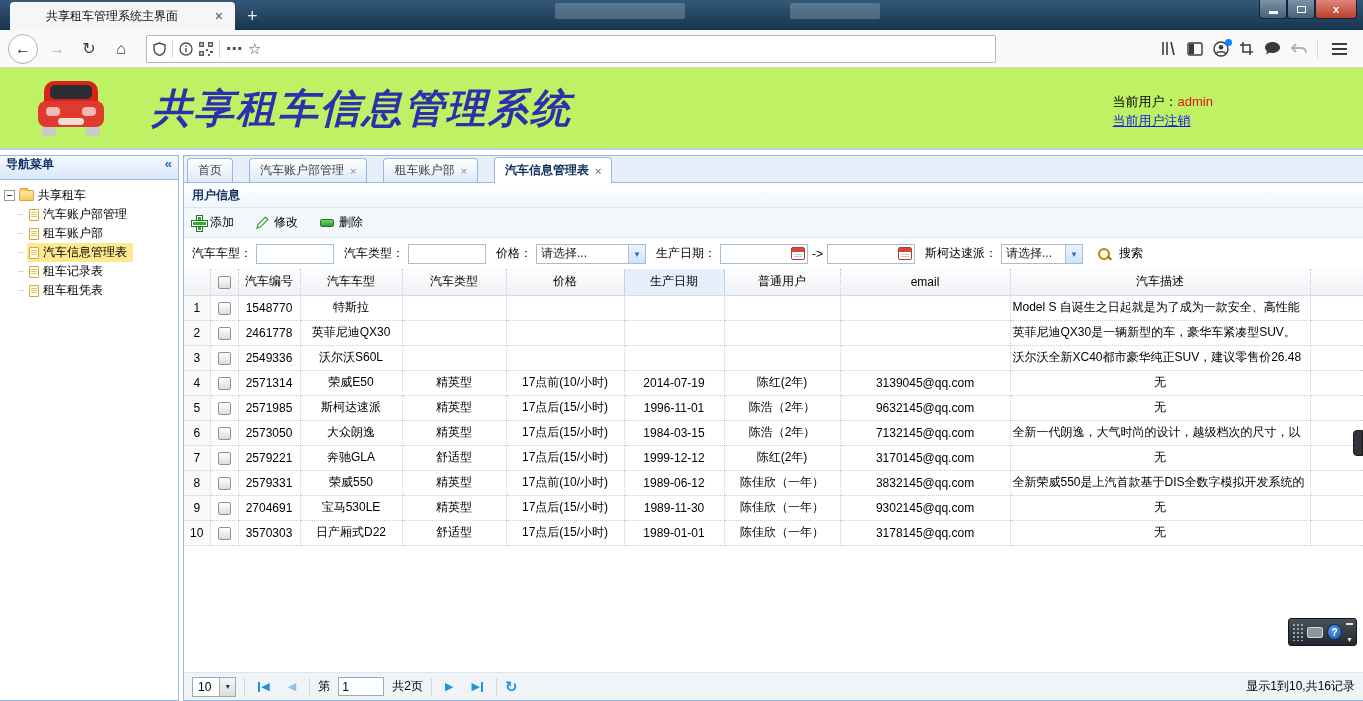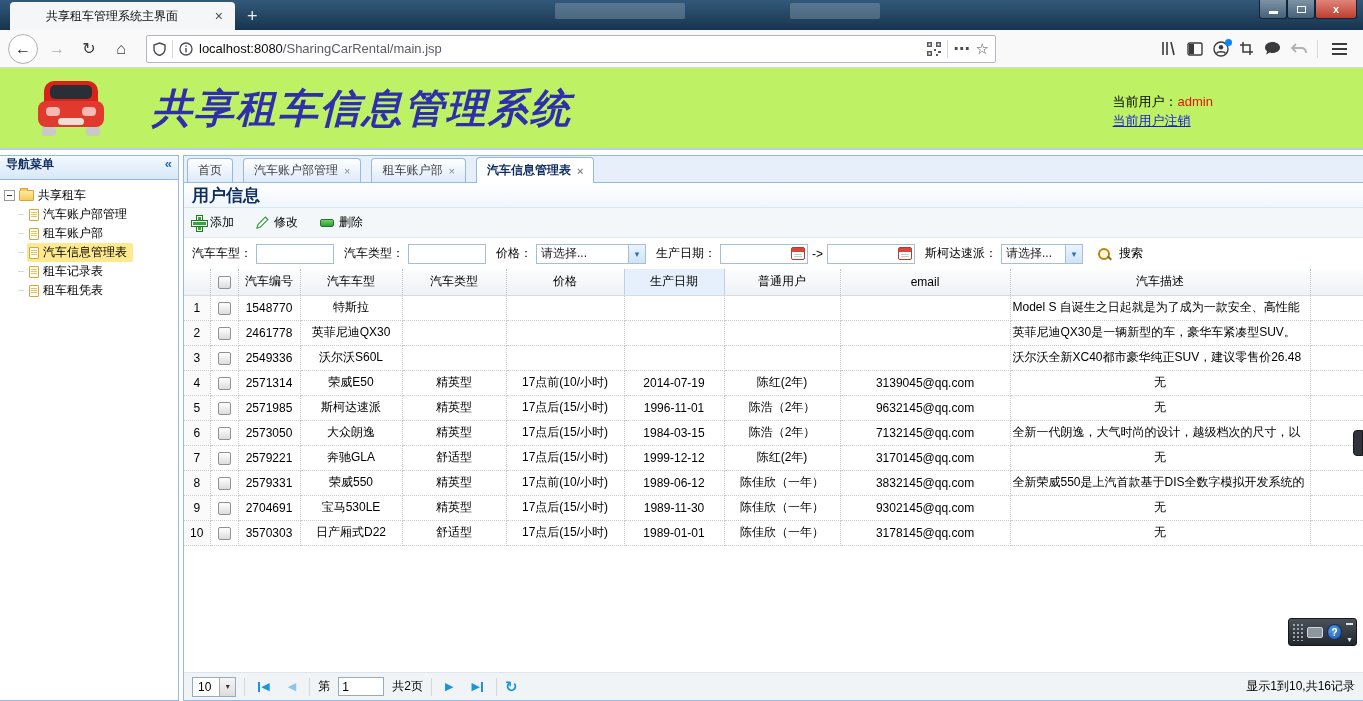--- a/index.html
+++ b/index.html
@@ -65,27 +65,27 @@
   .tree-label-wrap { display:flex; align-items:center; gap:4px; padding:1px 6px 1px 2px; border-radius:2px; }
   .exp-box { width:11px; height:11px; border:1px solid #9a9a9a; background:#fff; position:relative; flex:none; }
   .exp-box::after { content:""; position:absolute; left:2px; top:4px; width:5px; height:1px; background:#333; }
   .folder-ico { width:15px; height:11px; background:linear-gradient(180deg,#ffe9a2,#fbc95c); border:1px solid #d9a33c; border-radius:1px; position:relative; flex:none; }
   .folder-ico::before { content:""; position:absolute; top:-3px; left:0; width:6px; height:2px; background:#fbc95c; border:1px solid #d9a33c; border-bottom:none; border-radius:1px 1px 0 0; }
   .file-ico { width:10px; height:12px; background:#fffef2; border:1px solid #d9a33c; border-radius:1px; position:relative; flex:none; }
   .file-ico::before { content:""; position:absolute; left:1px; top:2px; width:6px; height:1px; background:#e4c269; box-shadow:0 2px 0 #e4c269,0 4px 0 #e4c269; }
   .dots { color:#bbb; letter-spacing:-1px; font-size:10px; flex:none; }
 
   .main { flex:1; display:flex; flex-direction:column; margin-left:4px; border:1px solid #95b8e7; border-right:none; overflow:hidden; }
-  .tabs-row { height:27px; background:#e7f0fa; border-bottom:1px solid #95b8e7; display:flex; align-items:flex-end; padding-left:3px; gap:10px; }
+  .tabs-row { height:27px; background:#e7f0fa; border-bottom:1px solid #95b8e7; display:flex; align-items:flex-end; padding-left:3px; gap:16px; }
   .tab { height:24px; border:1px solid #95b8e7; border-bottom:none; border-radius:4px 4px 0 0; background:linear-gradient(180deg,#ffffff,#dceafa); padding:0 10px; display:flex; align-items:center; gap:6px; font-size:12px; color:#404040; }
   .tab.active { background:#fff; height:26px; font-weight:bold; color:#0e2d5f; margin-bottom:-1px; }
   .tab .x { color:#8a8a8a; font-size:11px; }
 
   .panel { flex:1; display:flex; flex-direction:column; overflow:hidden; background:#fff; }
-  .panel-header { height:25px; background:linear-gradient(180deg,#ffffff,#f0f6fd); border-bottom:1px solid #d9e6f5; display:flex; align-items:center; padding:0 8px; font-size:17px; font-weight:bold; color:#0e2d5f; }
+  .panel-header { height:25px; background:linear-gradient(180deg,#ffffff,#f0f6fd); border-bottom:1px solid #d9e6f5; display:flex; align-items:center; padding:0 8px; font-size:12px; font-weight:bold; color:#0e2d5f; }
   .toolbar { height:30px; background:#f4f7fa; border-bottom:1px solid #e0e6ec; display:flex; align-items:center; padding:0 8px; gap:22px; }
   .tb-btn { display:flex; align-items:center; gap:5px; font-size:12px; color:#000; }
   .plus-ico { width:13px; height:13px; position:relative; }
   .plus-ico::before { content:""; position:absolute; left:5px; top:0; width:3px; height:13px; background:#2faa35; border:1px solid #fff; box-shadow:0 0 0 1px #1d7a22; }
   .plus-ico::after { content:""; position:absolute; left:0; top:5px; width:13px; height:3px; background:#2faa35; border:1px solid #fff; box-shadow:0 0 0 1px #1d7a22; }
   .minus-ico { width:14px; height:8px; background:linear-gradient(180deg,#79d06e,#2e9e3a); border:1px solid #1d7a22; border-radius:2px; }
 
   .search-row { height:31px; display:flex; align-items:center; padding:0 8px; font-size:12px; color:#000; gap:4px; white-space:nowrap; background:#fff; }
   .s-label { margin-left:6px; }
   .s-input { width:78px; height:20px; border:1px solid #a4bed4; background:#fff; font-size:12px; padding:0 3px; font-family:inherit; }
@@ -169,21 +169,20 @@
     <div class="urlbar">
       <svg class="ico" width="13" height="14" viewBox="0 0 13 14">
           <path d="M6.5 1 L12 3 V7 C12 10.5 9.5 12.5 6.5 13.5 C3.5 12.5 1 10.5 1 7 V3 Z" fill="none" stroke="#4a4a4f" stroke-width="1.4"></path>
         </svg>
       <span class="vsep"></span>
       <svg class="ico" width="14" height="14" viewBox="0 0 14 14">
           <circle cx="7" cy="7" r="6" fill="none" stroke="#4a4a4f" stroke-width="1.3"></circle>
           <rect x="6.3" y="6" width="1.4" height="4.4" fill="#4a4a4f"></rect>
           <rect x="6.3" y="3.4" width="1.4" height="1.4" fill="#4a4a4f"></rect>
         </svg>
-      <span class="url-text"><span>localhost:8080</span><span class="path">/SharingCarRental/main.jsp</span></span>
       <svg class="ico" width="14" height="14" viewBox="0 0 14 14">
           <g fill="#5a5a5e">
             <rect x="0" y="0" width="5" height="5"></rect>
             <rect x="9" y="0" width="5" height="5"></rect>
             <rect x="0" y="9" width="5" height="5"></rect>
             <rect x="1.5" y="1.5" width="2" height="2" fill="#fff"></rect>
             <rect x="10.5" y="1.5" width="2" height="2" fill="#fff"></rect>
             <rect x="1.5" y="10.5" width="2" height="2" fill="#fff"></rect>
             <rect x="7" y="7" width="2" height="2"></rect>
             <rect x="11" y="9" width="3" height="2"></rect>

